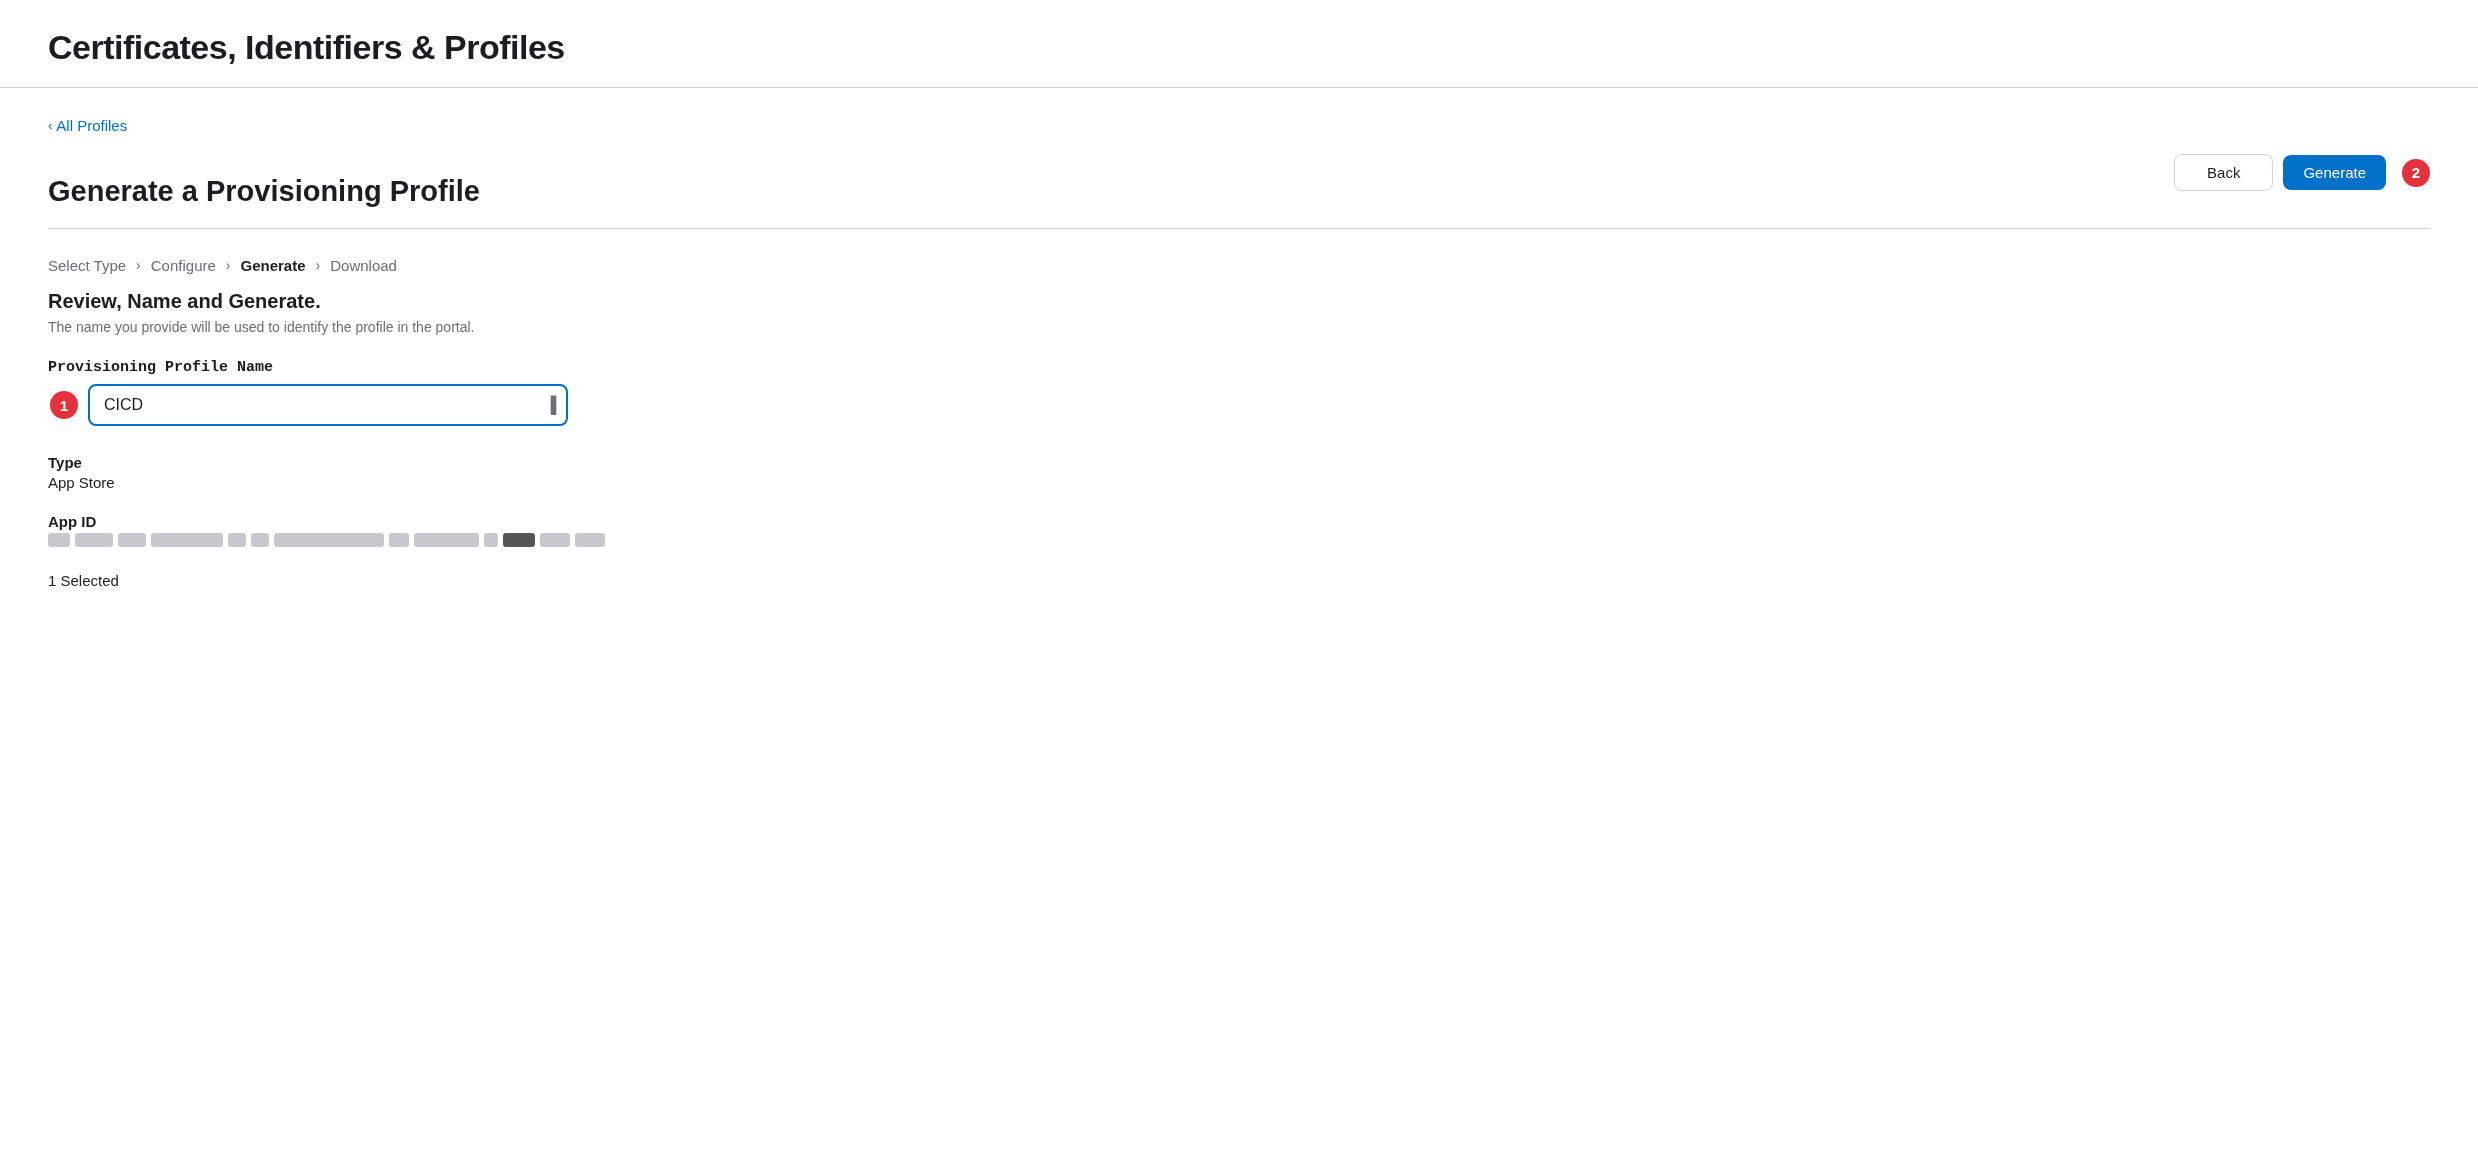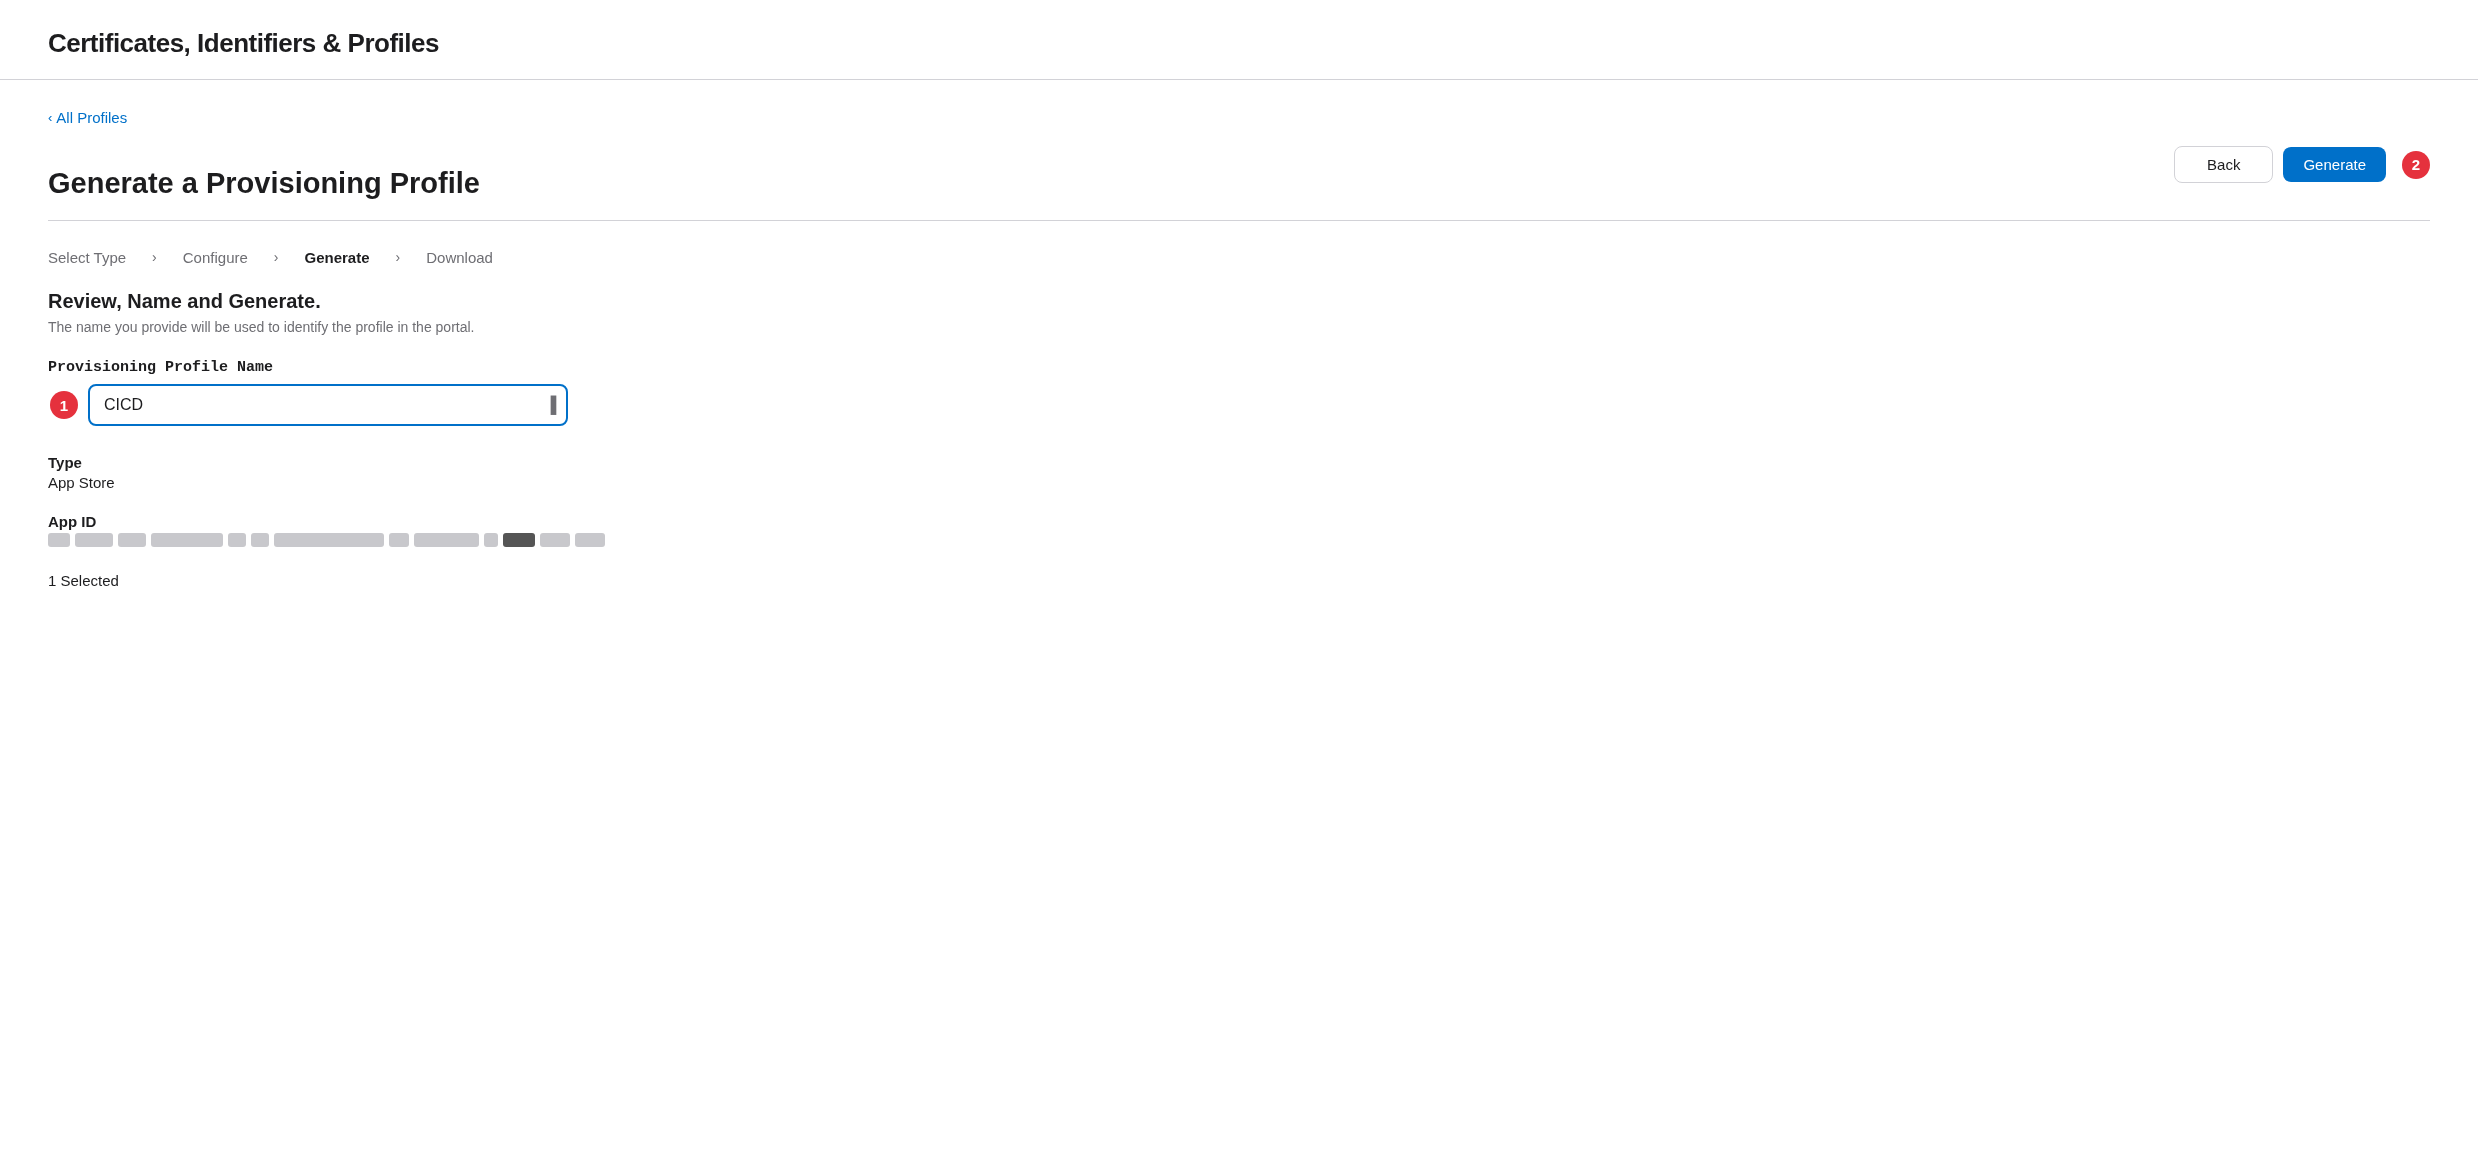--- a/index.html
+++ b/index.html
@@ -9,21 +9,21 @@
       color: #1d1d1f;
       font-size: 16px;
     }
 
     .page-header {
       padding: 28px 48px 20px 48px;
       border-bottom: 1px solid #d2d2d7;
     }
 
     .page-title {
-      font-size: 26px;
+      font-size: 34px;
       font-weight: 700;
       color: #1d1d1f;
       letter-spacing: -0.5px;
     }
 
     .page-content {
       padding: 28px 48px 48px 48px;
     }
 
     .breadcrumb-back {
@@ -95,22 +95,22 @@
       font-weight: 700;
       display: flex;
       align-items: center;
       justify-content: center;
       margin-left: 6px;
     }
 
     .progress-steps {
       display: flex;
       align-items: flex-start;
-      gap: 16px;
-      margin-bottom: 24px;
+      gap: 0;
+      margin-bottom: 16px;
       font-size: 15px;
       color: #6e6e73;
     }
 
     .progress-step {
       display: flex;
       align-items: center;
     }
 
     .progress-step.active {

